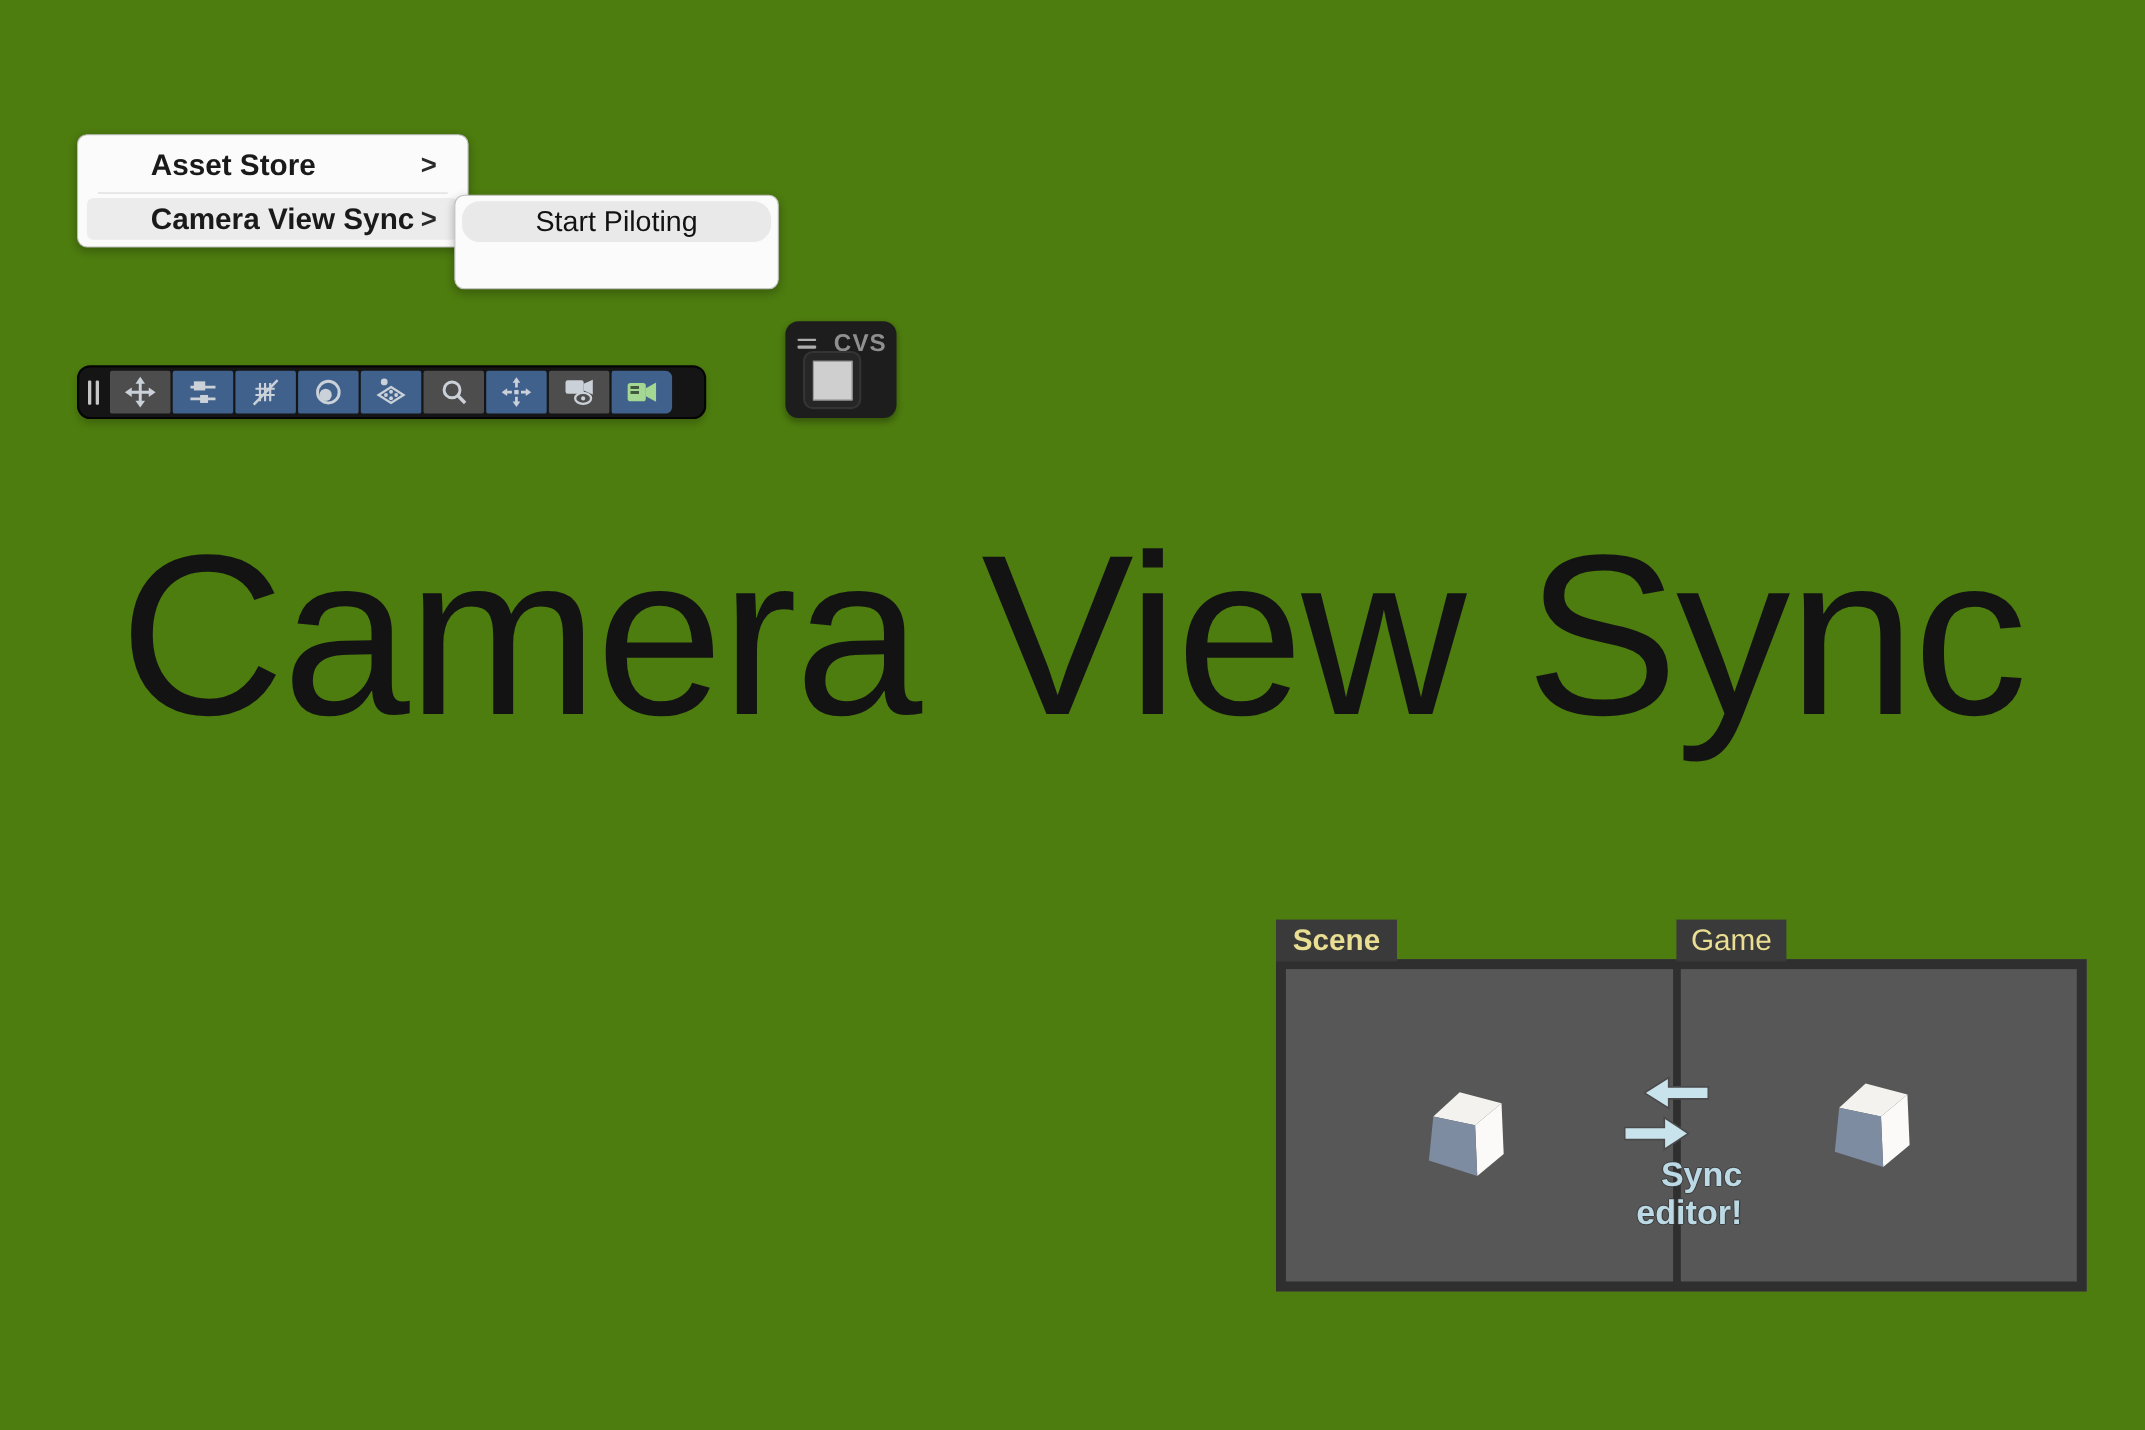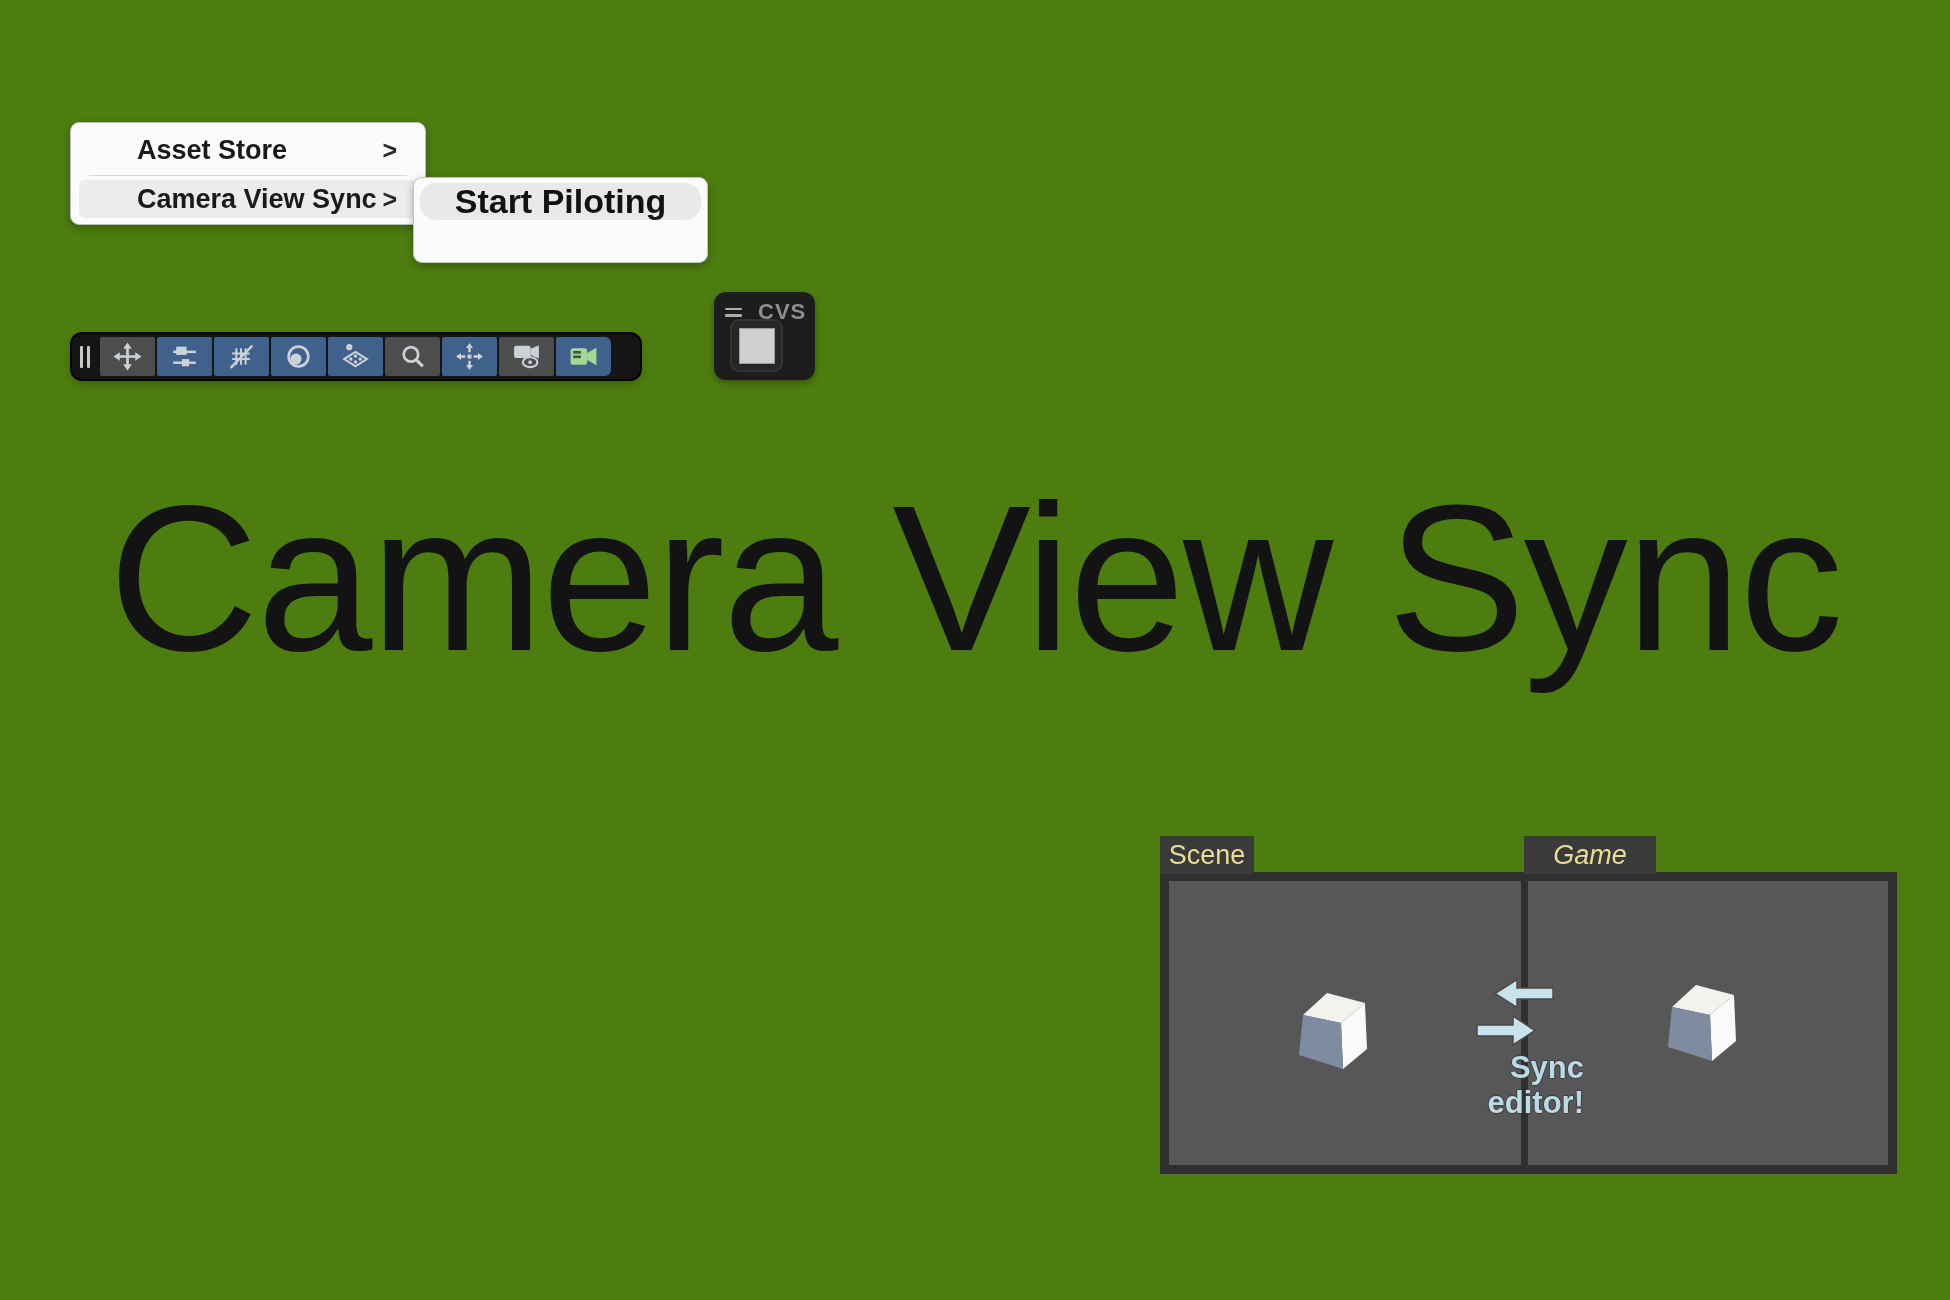--- a/index.html
+++ b/index.html
@@ -28,21 +28,21 @@
   }
 
   
   .submenu {
     position:absolute; left:413px; top:177px; width:295px; height:86px; box-sizing:border-box;
     background:#FBFBFB; border:1px solid #C2C2C2; border-radius:9px;
     box-shadow:0 3px 9px rgba(0,0,0,.28); padding:5px 6px; z-index:3;
   }
   .submenu-row {
     height:37px; display:flex; align-items:center; justify-content:center;
-    font-size:34px; font-weight:700; border-radius:16px;
+    font-size:26px; font-weight:400; border-radius:16px;
   }
   .submenu-row.hl { background:#E9E9E9; color:#121212; }
   .submenu-row.disabled { color:#ADADAD; }
 
   
   .toolbar {
     position:absolute; left:72px; top:334px; width:568px; height:45px; box-sizing:border-box;
     background:#151515; border-radius:10px;
     box-shadow:0 0 0 2px #040404, 0 4px 8px rgba(0,0,0,.25);
     display:flex; align-items:center; gap:2px; padding:0 7px 0 8px;
@@ -84,22 +84,22 @@
     position:absolute; left:0; right:0; top:722px; text-align:center;
     font-size:52px; line-height:1; color:#131313;
   }
 
   
   .views { position:absolute; left:1160px; top:836px; width:737px; height:340px; }
   .tab {
     position:absolute; top:0; height:38px; background:#3A3A3A; color:#E9DE92;
     font-size:27px; display:flex; align-items:center; justify-content:center; z-index:2;
   }
-  .tab-scene { left:0; width:94px; }
-  .tab-game  { left:364px; width:132px;font-style:italic; }
+  .tab-scene { left:0; width:110px;font-weight:bold; }
+  .tab-game  { left:364px; width:100px; }
   .frame {
     position:absolute; left:0; top:36px; width:737px; height:302px; box-sizing:border-box;
     background:#575757; border:9px solid #2F2F2F;
   }
   .divider { position:absolute; left:361px; top:40px; width:7px; height:294px; background:#2F2F2F; }
   .cube { position:absolute; width:78px; height:82px; }
   .cube-scene { left:137px; top:153px; }
   .cube-game  { left:506px; top:145px; }
 
   .sync { position:absolute; left:304px; top:142px; width:120px; text-align:right; z-index:3; }

